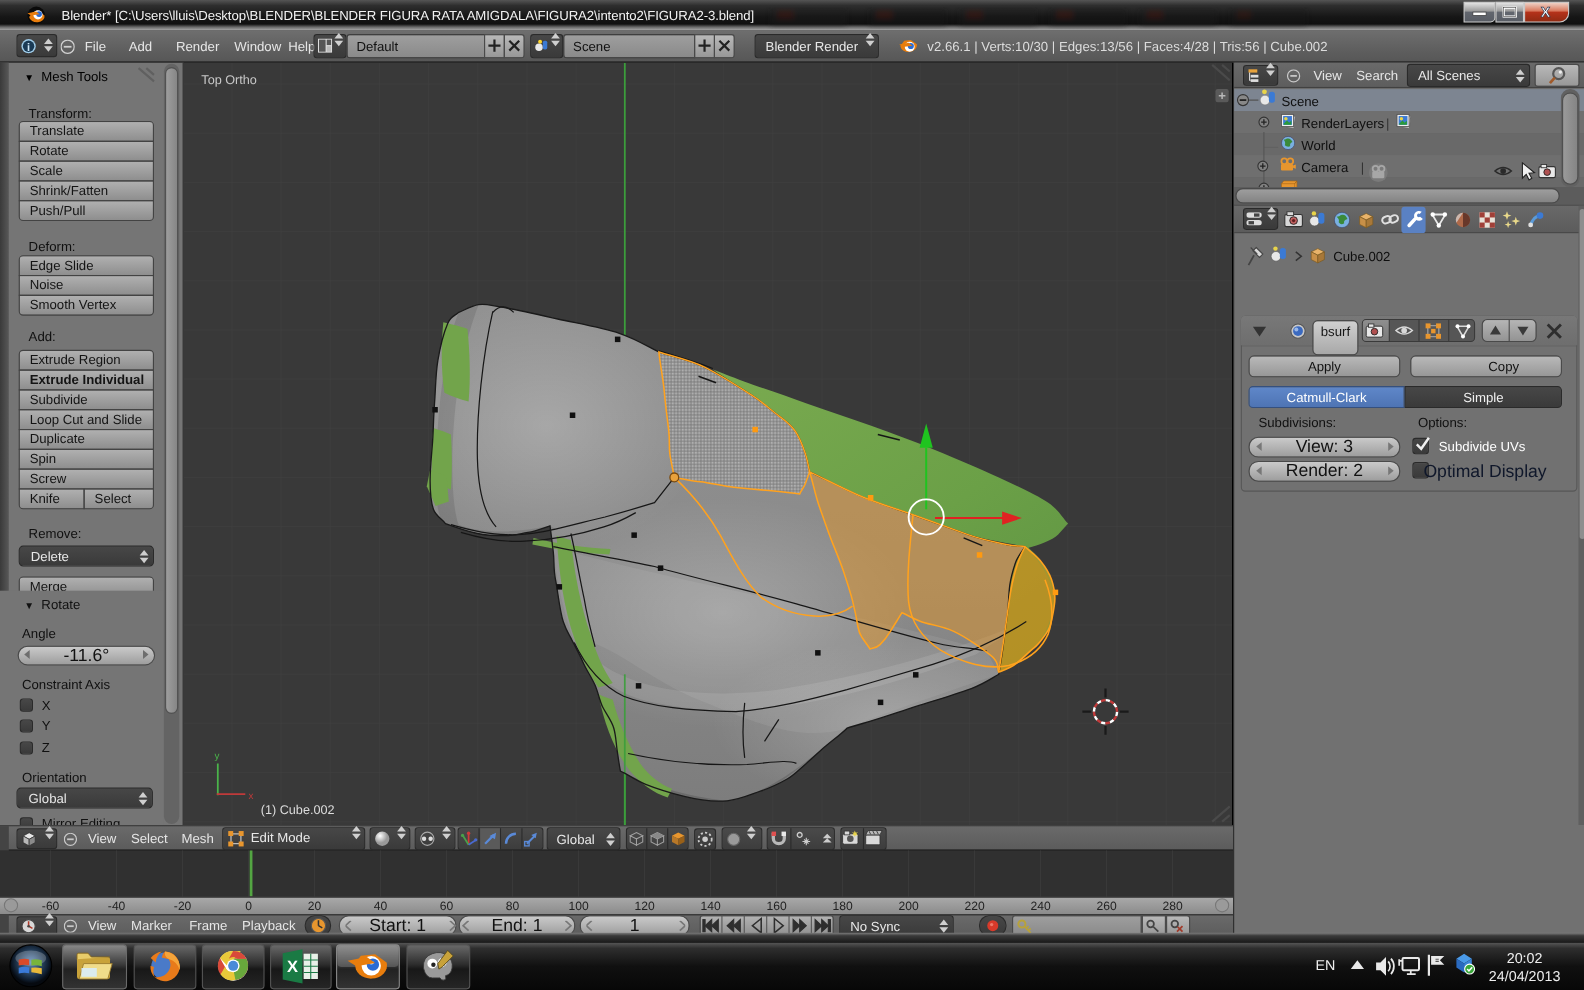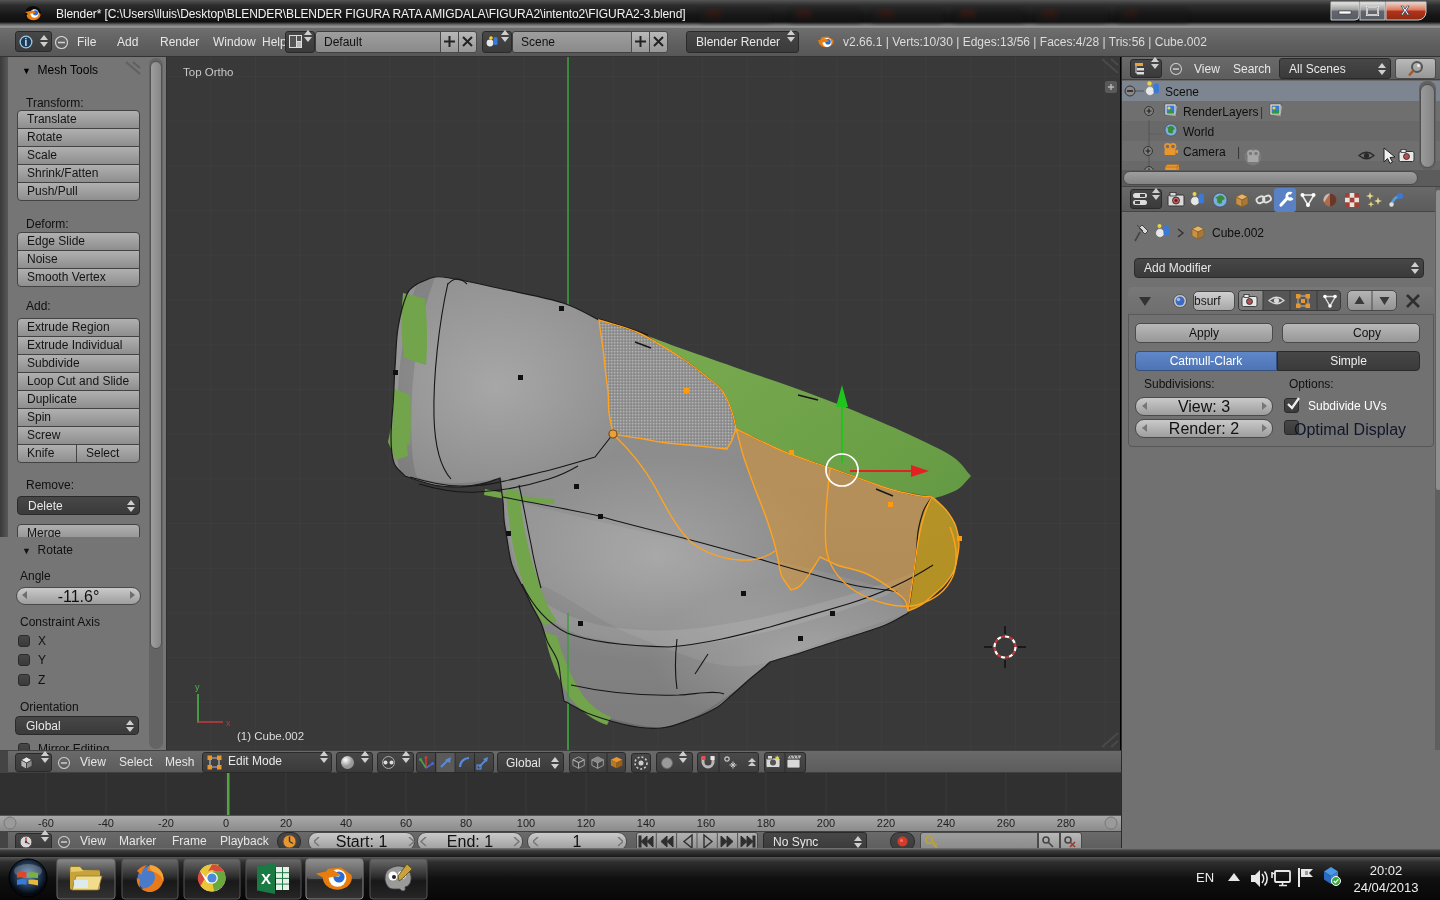--- a/index.html
+++ b/index.html
@@ -158,21 +158,21 @@
     <div class="abs tbtn" style="top:71px;">Rotate</div>
     <div class="abs tbtn" style="top:89px;">Scale</div>
     <div class="abs tbtn" style="top:107px;">Shrink/Fatten</div>
     <div class="abs tbtn" style="top:125px;border-radius:0 0 4px 4px;">Push/Pull</div>
     <div class="abs tlabel" style="top:160px;">Deform:</div>
     <div class="abs tbtn" style="top:175px;border-radius:4px 4px 0 0;">Edge Slide</div>
     <div class="abs tbtn" style="top:193px;">Noise</div>
     <div class="abs tbtn" style="top:211px;border-radius:0 0 4px 4px;">Smooth Vertex</div>
     <div class="abs tlabel" style="top:242px;">Add:</div>
     <div class="abs tbtn" style="top:261px;border-radius:4px 4px 0 0;">Extrude Region</div>
-    <div class="abs tbtn" style="top:279px;">Extrude Individual</div>
+    <div class="abs tbtn" style="top:279px;font-weight:bold;">Extrude Individual</div>
     <div class="abs tbtn" style="top:297px;">Subdivide</div>
     <div class="abs tbtn" style="top:315px;">Loop Cut and Slide</div>
     <div class="abs tbtn" style="top:333px;">Duplicate</div>
     <div class="abs tbtn" style="top:351px;">Spin</div>
     <div class="abs tbtn" style="top:369px;">Screw</div>
     <div class="abs tbtn" style="top:387px;width:60px;border-radius:0 0 0 4px;">Knife</div>
     <div class="abs tbtn" style="top:387px;left:76px;width:64px;border-radius:0 0 4px 0;">Select</div>
     <div class="abs tlabel" style="top:421px;">Remove:</div>
     <div class="abs dk" style="left:17px;top:439px;width:123px;height:19px;line-height:18px;padding-left:10px;border-radius:4px;">Delete<div class="updn"></div></div>
     <div class="abs tbtn" style="top:467px;border-radius:4px 4px 0 0;">Merge</div>
@@ -540,31 +540,30 @@
         </g>
       <path d="M56,9 l5,4 l-5,4" fill="none" stroke="#333" stroke-width="1.4"></path>
       <g transform="translate(68,4)">
           <path d="M2,5 l6,-3 l6,3 l-6,3 z" fill="#e8b36a" stroke="#7a5a20" stroke-width="0.6"></path>
           <path d="M2,5 v7 l6,3 v-7 z" fill="#c89048" stroke="#7a5a20" stroke-width="0.6"></path>
           <path d="M14,5 v7 l-6,3 v-7 z" fill="#a87838" stroke="#7a5a20" stroke-width="0.6"></path>
         </g>
       <text x="90" y="17" font-size="12" fill="#0e0e0e">Cube.002</text>
     </svg>
 
-    <div class="abs dk" style="left:12px;top:201px;width:290px;height:20px;line-height:19px;padding-left:9px;border-radius:4px;">Add Modifier<div class="updn"></div></div>
 
     <div class="abs" style="left:6px;top:230px;width:306px;height:160px;border:1px solid #575757;border-radius:4px;"></div>
     <div class="abs" style="left:6px;top:230px;width:306px;height:28px;border-bottom:1px solid #5a5a5a;background:linear-gradient(#787878,#6e6e6e);border-radius:4px 4px 0 0;"></div>
     <svg class="abs" style="left:6px;top:230px" width="306" height="28">
       <path d="M11,10 h12 l-6,9 z" fill="#333"></path>
       <circle cx="52" cy="14" r="6.5" fill="#c8c8c8" stroke="#555" stroke-width="1"></circle>
         <circle cx="52" cy="14" r="4.5" fill="#3b6ac0"></circle>
         <circle cx="50.5" cy="12.5" r="1.8" fill="#9ab8e8"></circle>
     </svg>
-    <div class="abs" style="left:71px;top:234px;width:42px;height:20px;background:linear-gradient(#d0d0d0,#a8a8a8);border:1px solid #4a4a4a;border-radius:5px;color:#151515;font-size:12px;text-align:left;line-height:19px;">bsurf</div>
+    <div class="abs" style="left:71px;top:234px;width:42px;height:32px;background:linear-gradient(#d0d0d0,#a8a8a8);border:1px solid #4a4a4a;border-radius:5px;color:#151515;font-size:12px;text-align:center;line-height:19px;">bsurf</div>
     <div class="abs" style="left:116px;top:233px;width:103px;height:21px;background:#565656;border:1px solid #3a3a3a;border-radius:4px;"></div>
     <div class="abs" style="left:117px;top:234px;width:24px;height:19px;background:linear-gradient(#8e8e8e,#7a7a7a);border-radius:3px 0 0 3px;"></div>
     <svg class="abs" style="left:116px;top:233px" width="104" height="21">
       <line x1="25" y1="1" x2="25" y2="20" stroke="#3a3a3a"></line>
         <line x1="52" y1="1" x2="52" y2="20" stroke="#3a3a3a"></line>
         <line x1="79" y1="1" x2="79" y2="20" stroke="#3a3a3a"></line>
       <g transform="translate(4,4)">
           <rect x="0" y="2.5" width="15" height="10" rx="1.5" fill="#e8e8e8" stroke="#333" stroke-width="0.9"></rect>
           <circle cx="7.5" cy="7.5" r="3" fill="#b05050" stroke="#222" stroke-width="0.8"></circle>
           <rect x="2" y="0.5" width="5" height="3" fill="#e8e8e8" stroke="#333" stroke-width="0.8"></rect>

